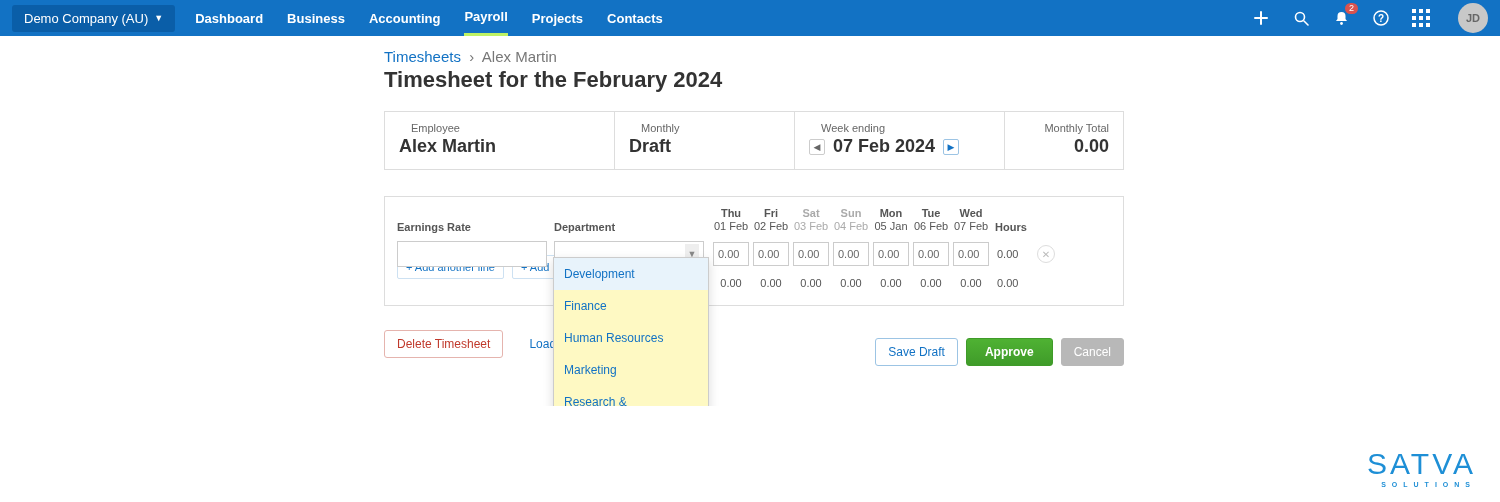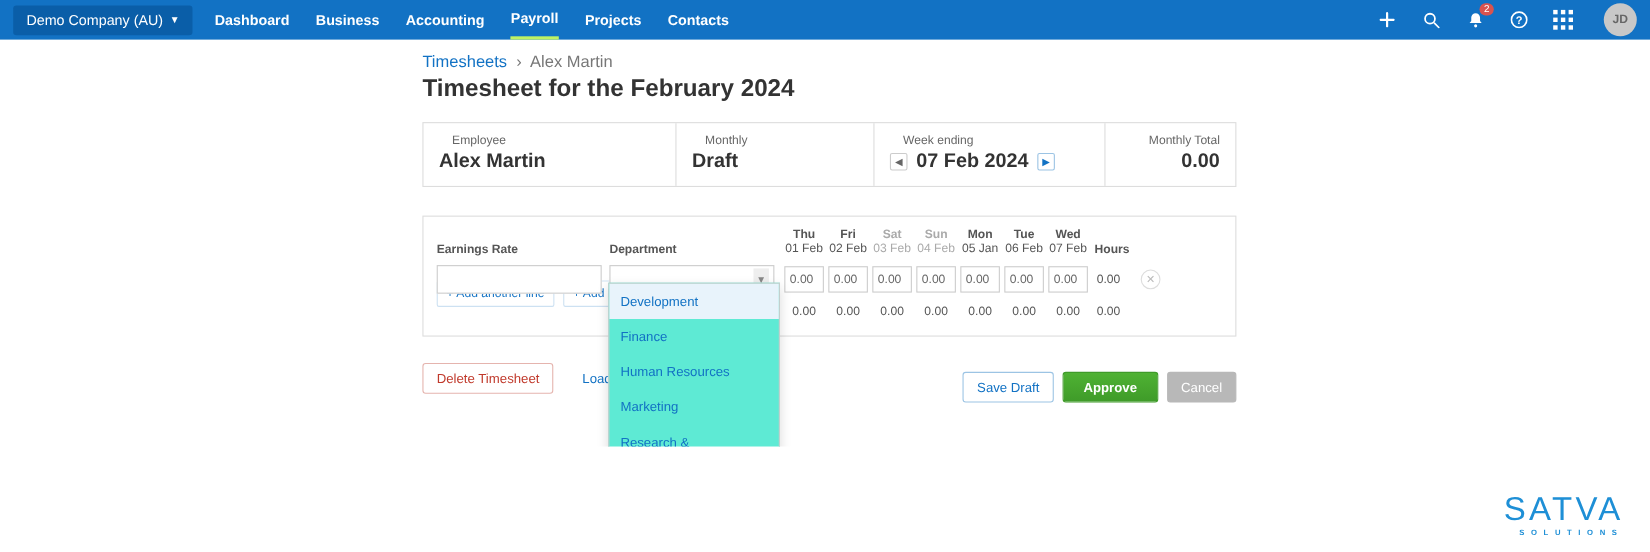--- a/index.html
+++ b/index.html
@@ -62,21 +62,21 @@
 
   .totals-row { display:flex; margin-top:10px; font-size:11px; color:#555;}
   .totals-row .spacer { width:314px; }
   .totals-row .tv { width:40px; text-align:center;}
   .totals-row .th { width:44px; padding-left:6px;}
 
   .addline-row { display:flex; gap:8px; margin-top:-22px;}
   .link-btn { border:1px solid #cde1f2; background:#fff; color:#1272c4; font-size:11px; padding:5px 8px; cursor:pointer; border-radius:2px;}
 
   
-  .dd { position:absolute; top:60px; left:168px; width:156px; background:#5eead4; border:1px solid #ccc; box-shadow:0 4px 10px rgba(0,0,0,0.15); z-index:10;}
+  .dd { position:absolute; top:60px; left:168px; width:156px; background:#fef9c3; border:1px solid #ccc; box-shadow:0 4px 10px rgba(0,0,0,0.15); z-index:10;}
   .dd-item { padding:9px 10px; font-size:12px; color:#1272c4; cursor:pointer; border-bottom: none;}
   .dd-item.hl { background:#e8f3fb; }
 
   
   .actions { display:flex; align-items:center; margin-top:16px;}
   .btn { font-size:12px; padding:6px 12px; border:1px solid #ccc; border-radius:3px; cursor:pointer; background:#f7f7f7;}
   .btn.delete { color:#c0392b; border-color:#e5b4ae; background:#fff;}
   .btn.link { border:none; background:none; color:#1272c4;}
   .btn.save { color:#1272c4; border-color:#9cc4e4; background:#fff;}
   .btn.approve { background: linear-gradient(#4fb233,#3f9b29); color:#fff; border-color:#3f9b29; font-weight:600; padding:6px 18px;}

